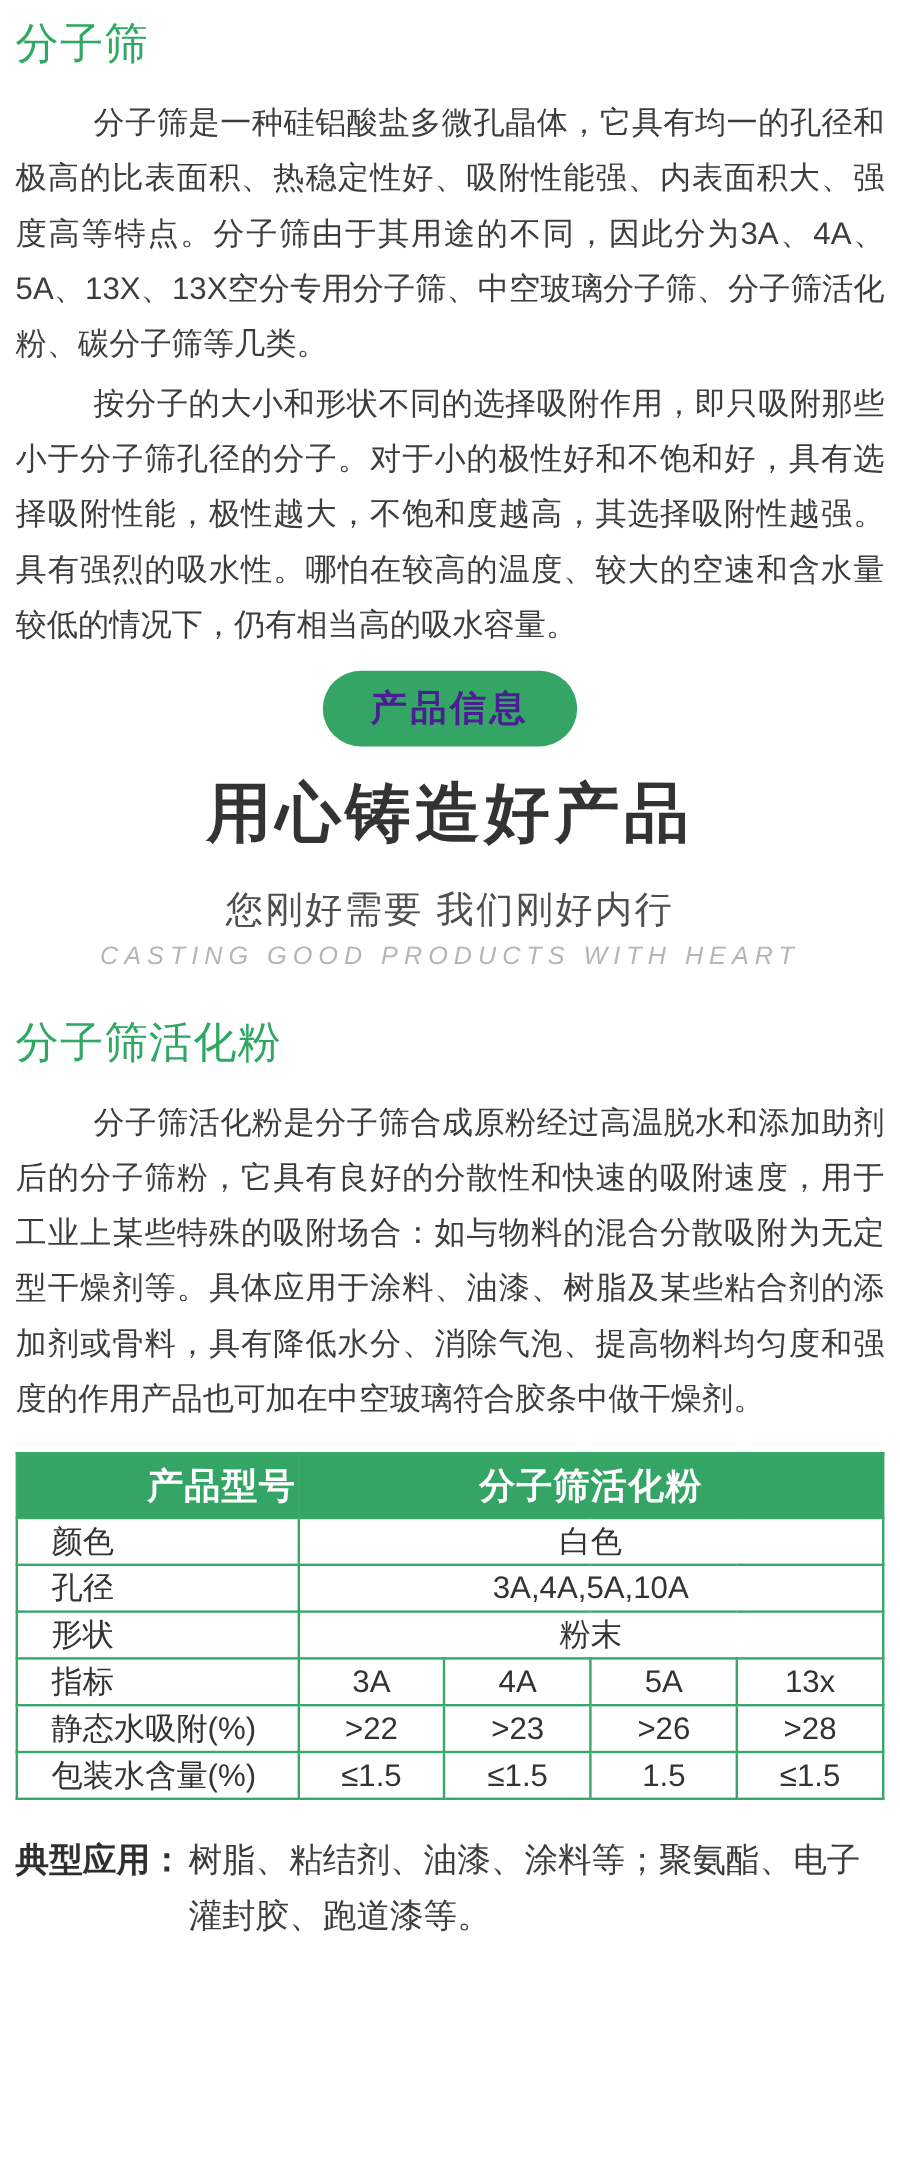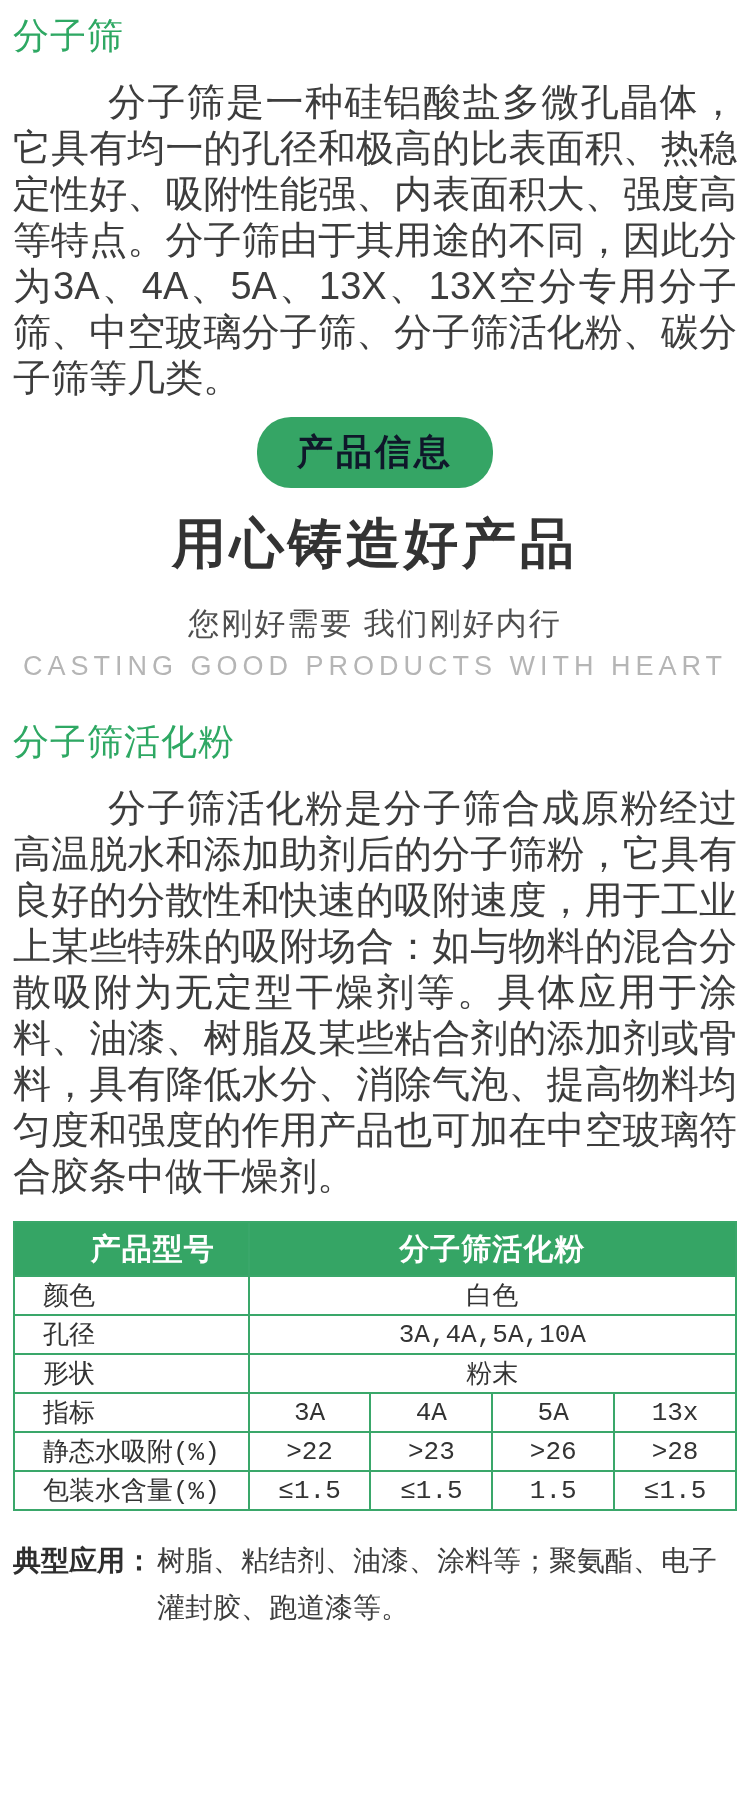--- a/index.html
+++ b/index.html
@@ -18,85 +18,85 @@
     font-family:"Liberation Sans","DejaVu Sans",sans-serif;
   }
   .sec-title{
     color:var(--green);
     font-size:36px;
     font-weight:normal;
     margin:0 0 18px;
     letter-spacing:1px;
   }
   .para{
-    font-size:38px;
+    font-size:26px;
     line-height:46px;
     color:#3d3d3d;
     text-align:justify;
     text-indent:2.5em;
     margin:0 0 4px;
   }
   .banner{text-align:center;margin-top:16px;}
   .badge{
     display:inline-block;
     background:var(--green-bg);
-    color:#0f172a;
-    font-size:36px;
+    color:#4c1d95;
+    font-size:30px;
     font-weight:bold;
     padding:11px 40px;
     border-radius:34px;
     letter-spacing:3px;
   }
   .banner-title{
     font-size:54px;
     font-weight:bold;
     color:#333333;
     margin-top:20px;
     letter-spacing:4px;
   }
   .banner-sub{
     font-size:31px;
     color:#4f4f4f;
     margin-top:22px;
     letter-spacing:2px;
   }
   .banner-en{
-    font-size:27px;
+    font-size:21px;
     color:#b5b5b5;
     margin-top:6px;
     letter-spacing:5px;
+    font-style:italic;
   }
   .sec2-title{margin-top:36px;}
   .spec-table{
     width:100%;
     border-collapse:collapse;
     margin-top:22px;
     table-layout:fixed;
   }
   .spec-table th,.spec-table td{
     border:2px solid var(--green-border);
   }
   .spec-table thead th{
     background:var(--green-bg);
     color:#ffffff;
     font-size:30px;
     font-weight:bold;
     height:54px;
     letter-spacing:1px;
   }
   .spec-table .col-label{width:32.5%;}
-  thead th.col-label{text-align:center;padding-left:44px;}
+  thead th.col-label{text-align:right;padding-left:44px;}
   .spec-table td{
     font-size:26px;
     color:#333333;
     height:34px;
     text-align:center;
     padding:1px 2px;
     background:#ffffff;
-    font-family:Liberation Mono, monospace;
   }
   .spec-table td.row-label{
     text-align:left;
     padding-left:28px;
   }
   .notes{margin-top:26px;}
   .note{display:flex;margin-bottom:3px;}
   .note-label{
     flex:0 0 144px;
     font-weight:bold;
@@ -108,20 +108,21 @@
   .note-body{flex:1;font-size:28px;color:#3d3d3d;line-height:47px;}
   .note-line{min-height:47px;}
 </style>
 </head>
 <body>
 
 <div class="page">
 
   <h1 class="sec-title">分子筛</h1>
   <p class="para">分子筛是一种硅铝酸盐多微孔晶体，它具有均一的孔径和极高的比表面积、热稳定性好、吸附性能强、内表面积大、强度高等特点。分子筛由于其用途的不同，因此分为3A、4A、5A、13X、13X空分专用分子筛、中空玻璃分子筛、分子筛活化粉、碳分子筛等几类。</p>
+  <p class="para">按分子的大小和形状不同的选择吸附作用，即只吸附那些小于分子筛孔径的分子。对于小的极性好和不饱和好，具有选择吸附性能，极性越大，不饱和度越高，其选择吸附性越强。具有强烈的吸水性。哪怕在较高的温度、较大的空速和含水量较低的情况下，仍有相当高的吸水容量。</p>
 
   <div class="banner">
     <div class="badge">产品信息</div>
     <div class="banner-title">用心铸造好产品</div>
     <div class="banner-sub">您刚好需要 我们刚好内行</div>
     <div class="banner-en">CASTING GOOD PRODUCTS WITH HEART</div>
   </div>
 
   <h2 class="sec-title sec2-title">分子筛活化粉</h2>
   <p class="para">分子筛活化粉是分子筛合成原粉经过高温脱水和添加助剂后的分子筛粉，它具有良好的分散性和快速的吸附速度，用于工业上某些特殊的吸附场合：如与物料的混合分散吸附为无定型干燥剂等。具体应用于涂料、油漆、树脂及某些粘合剂的添加剂或骨料，具有降低水分、消除气泡、提高物料均匀度和强度的作用产品也可加在中空玻璃符合胶条中做干燥剂。</p>

